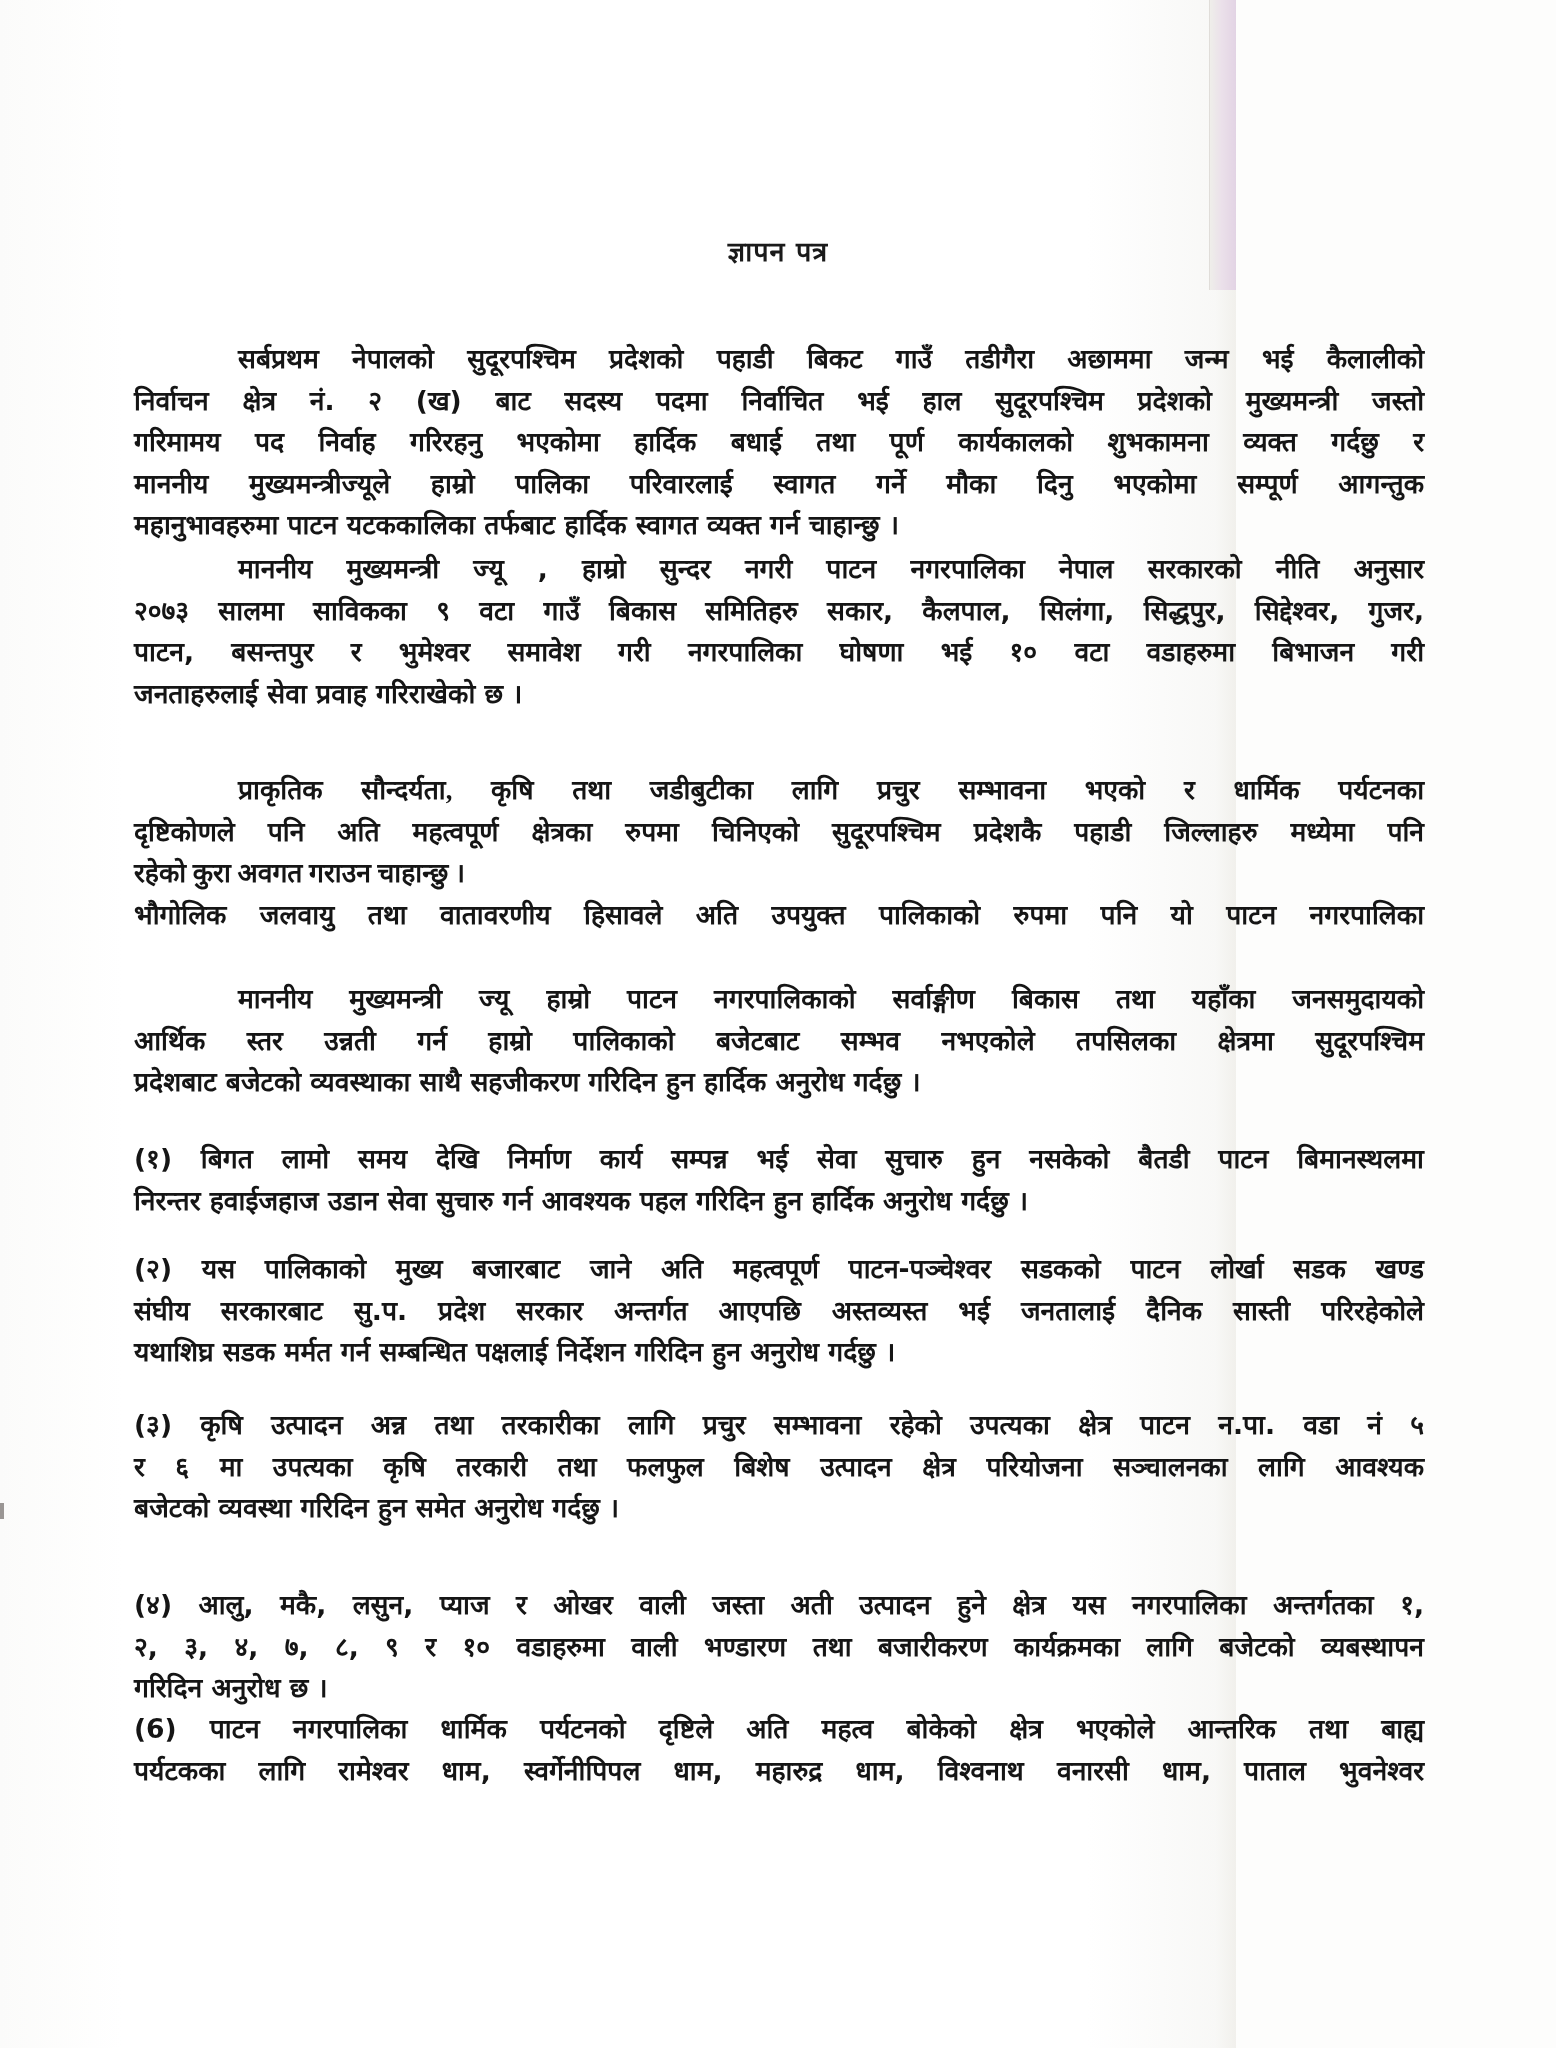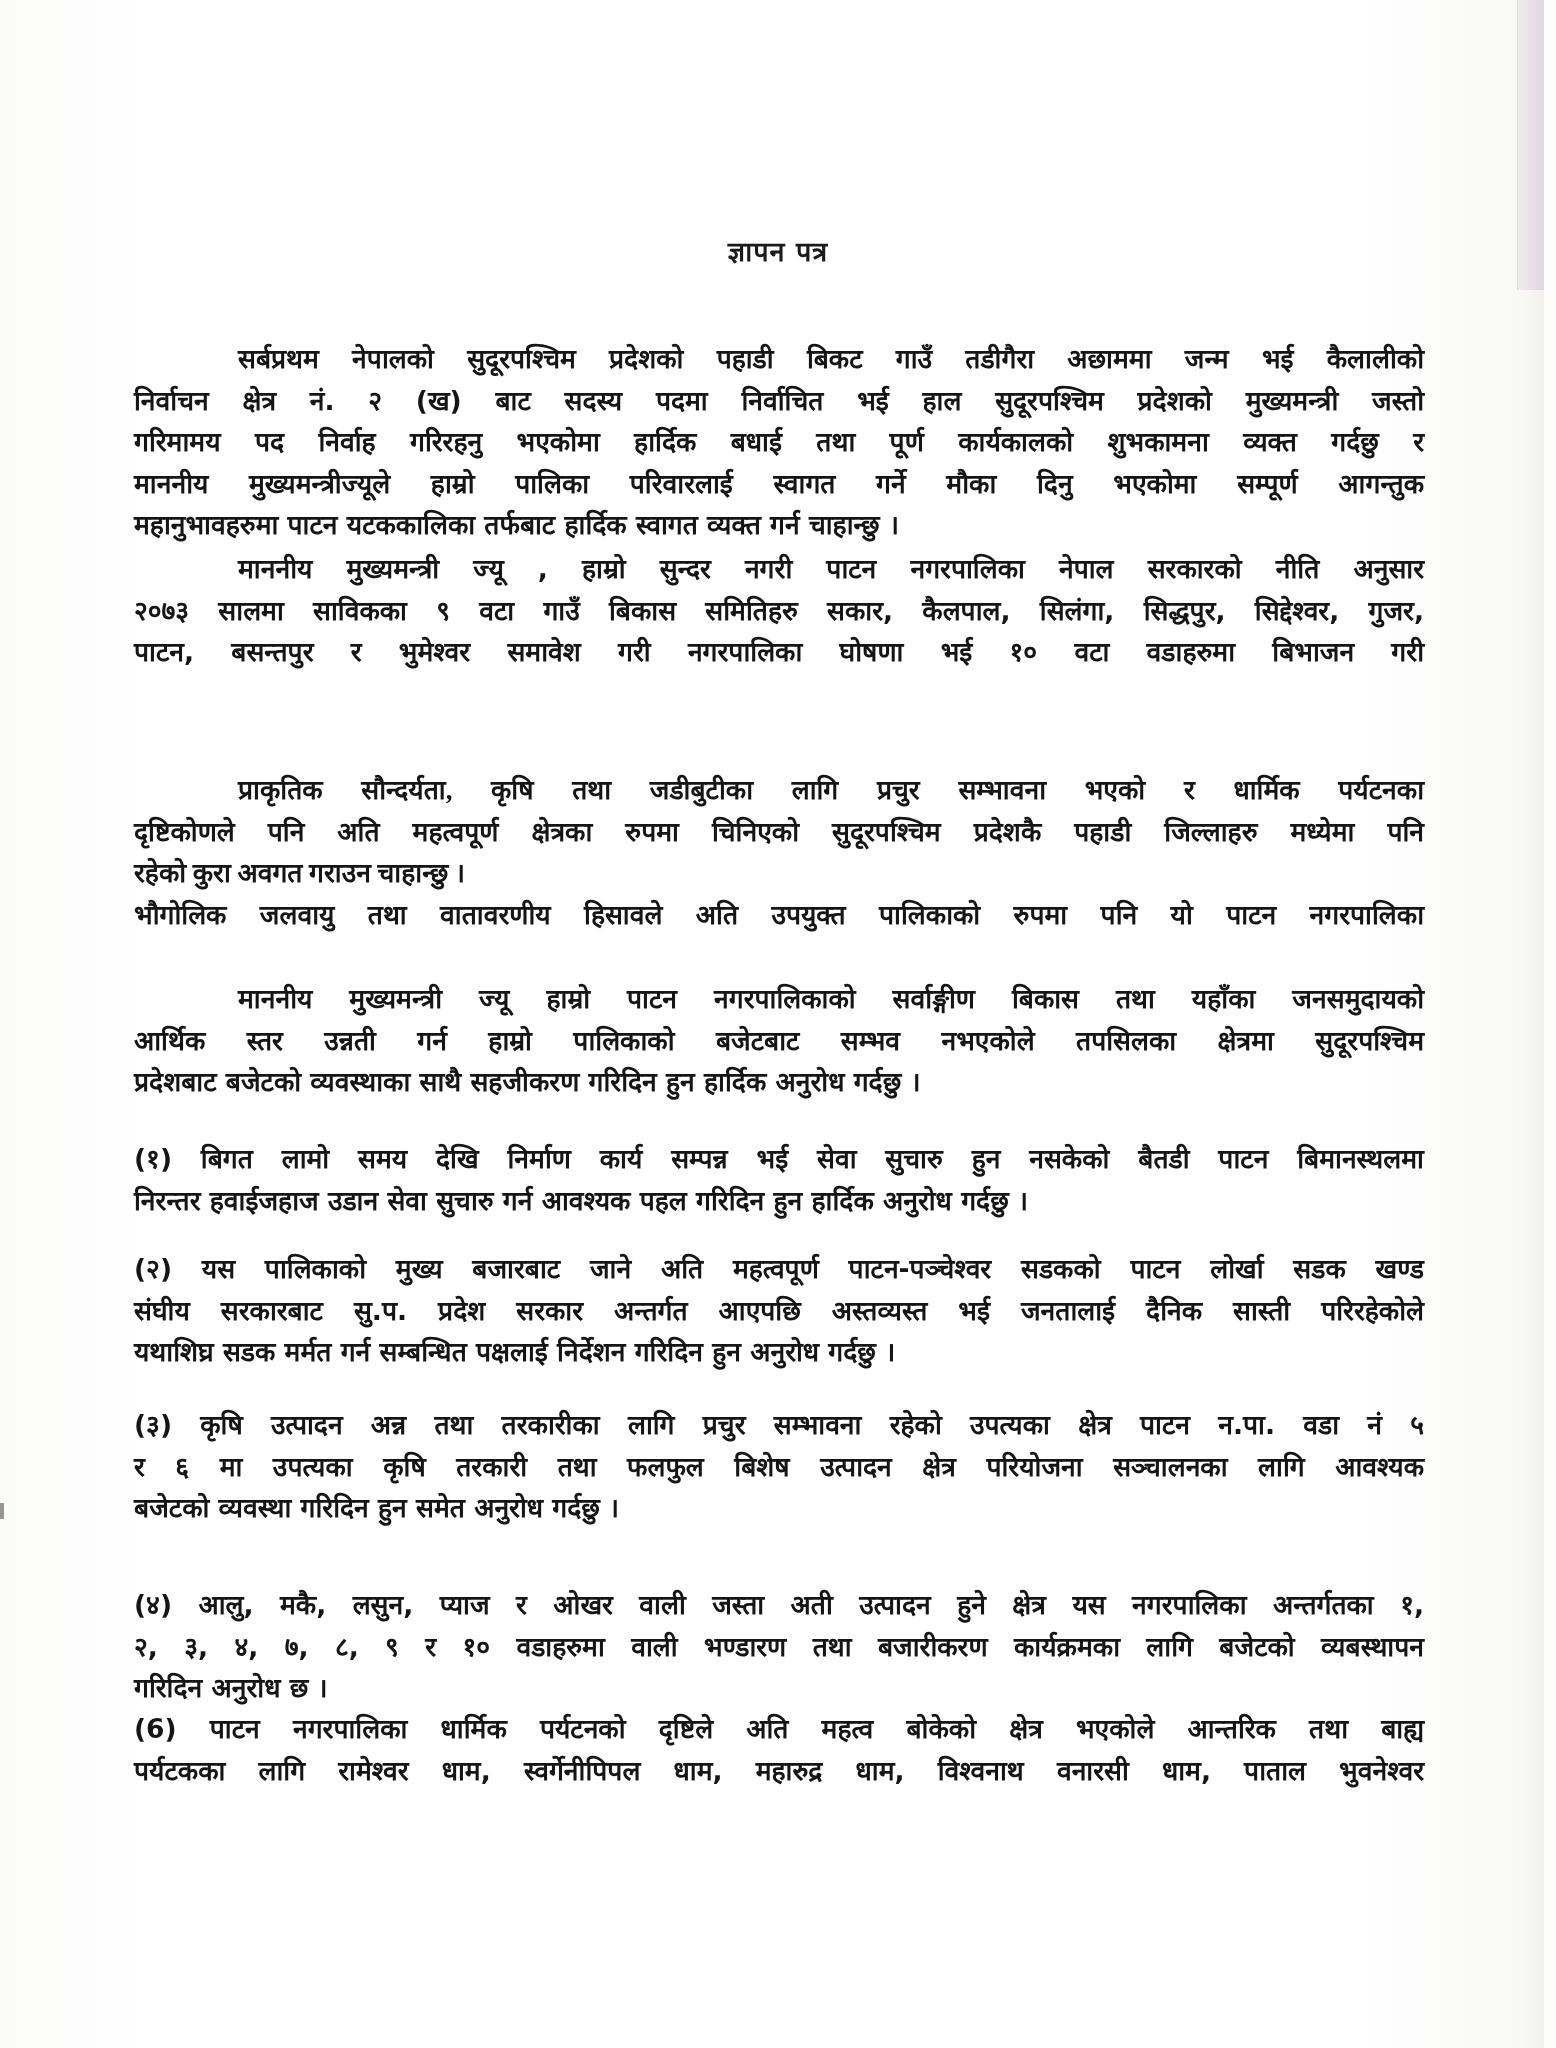--- a/index.html
+++ b/index.html
@@ -4,21 +4,21 @@
 <style>
   html, body { margin: 0; padding: 0; }
   body {
     width: 1556px; height: 2048px; overflow: hidden;
     background: #fdfdfc;
     position: relative;
     font-family: "DejaVu Sans", "Liberation Sans", sans-serif;
     color: #1a1a1a;
   }
   .page {
-    position: absolute; left: 0; top: 0; width: 1544px; height: 2048px;
+    position: absolute; left: 0; top: 0; width: 1236px; height: 2048px;
     background: linear-gradient(90deg, #fbfbfa 0%, #ffffff 10%, #ffffff 88%, #f7f7f5 100%);
   }
   .edge-right {
     position: absolute; top: 0; right: 0; width: 26px; height: 290px;
     background: linear-gradient(90deg, #ecebe6 0%, #e7d9e6 45%, #dcc8df 100%);
     opacity: .75;
     border-left: 1px solid #d8d4cf;
   }
   .edge-right-low {
     position: absolute; top: 290px; right: 0; width: 20px; height: 1758px;
@@ -59,20 +59,21 @@
     <span class="line">निर्वाचन क्षेत्र नं. २ (ख) बाट सदस्य पदमा निर्वाचित भई हाल सुदूरपश्चिम प्रदेशको मुख्यमन्त्री जस्तो</span>
     <span class="line">गरिमामय पद निर्वाह गरिरहनु भएकोमा हार्दिक बधाई तथा पूर्ण कार्यकालको शुभकामना व्यक्त गर्दछु र</span>
     <span class="line">माननीय मुख्यमन्त्रीज्यूले हाम्रो पालिका परिवारलाई स्वागत गर्ने मौका दिनु भएकोमा सम्पूर्ण आगन्तुक</span>
     <span class="line last">महानुभावहरुमा पाटन यटककालिका तर्फबाट हार्दिक स्वागत व्यक्त गर्न चाहान्छु ।</span>
   </div>
 
   <div class="block" style="top:548px;">
     <span class="line indent">माननीय मुख्यमन्त्री ज्यू , हाम्रो सुन्दर नगरी पाटन नगरपालिका नेपाल सरकारको नीति अनुसार</span>
     <span class="line">२०७३ सालमा साविकका ९ वटा गाउँ बिकास समितिहरु सकार, कैलपाल, सिलंगा, सिद्धपुर, सिद्देश्वर, गुजर,</span>
     <span class="line">पाटन, बसन्तपुर र भुमेश्वर समावेश गरी नगरपालिका घोषणा भई १० वटा वडाहरुमा बिभाजन गरी</span>
+    <span class="line last">जनताहरुलाई सेवा प्रवाह गरिराखेको छ ।</span>
   </div>
 
   <div class="block" style="top:770px;font-family:Liberation Serif, serif;">
     <span class="line indent">प्राकृतिक सौन्दर्यता, कृषि तथा जडीबुटीका लागि प्रचुर सम्भावना भएको र धार्मिक पर्यटनका</span>
     <span class="line">दृष्टिकोणले पनि अति महत्वपूर्ण क्षेत्रका रुपमा चिनिएको सुदूरपश्चिम प्रदेशकै पहाडी जिल्लाहरु मध्येमा पनि</span>
     <span class="line last">रहेको कुरा अवगत गराउन चाहान्छु ।</span>
     <span class="line">भौगोलिक जलवायु तथा वातावरणीय हिसावले अति उपयुक्त पालिकाको रुपमा पनि यो पाटन नगरपालिका</span>
   </div>
 
   <div class="block" style="top:978px;">

